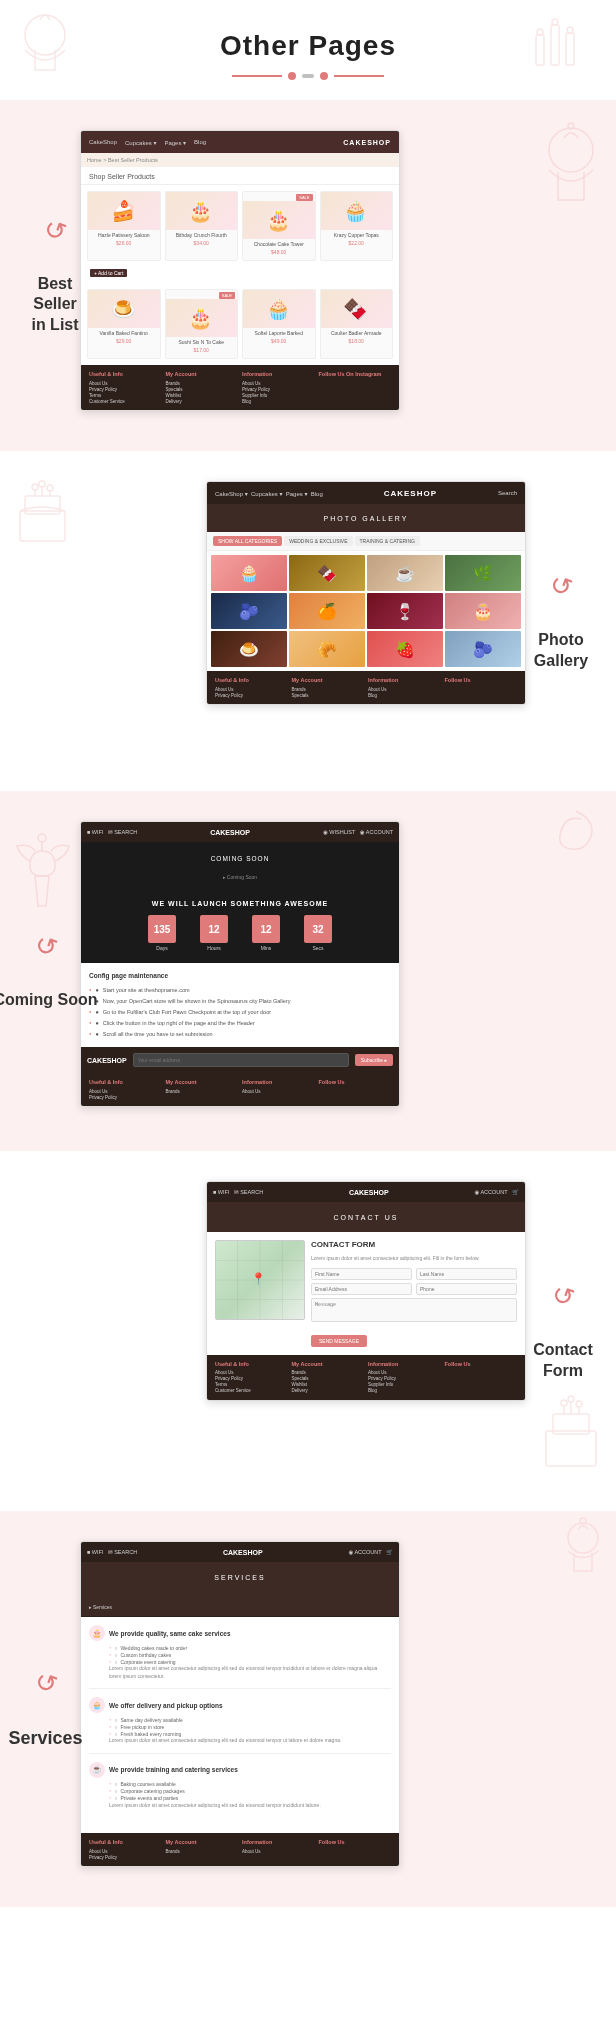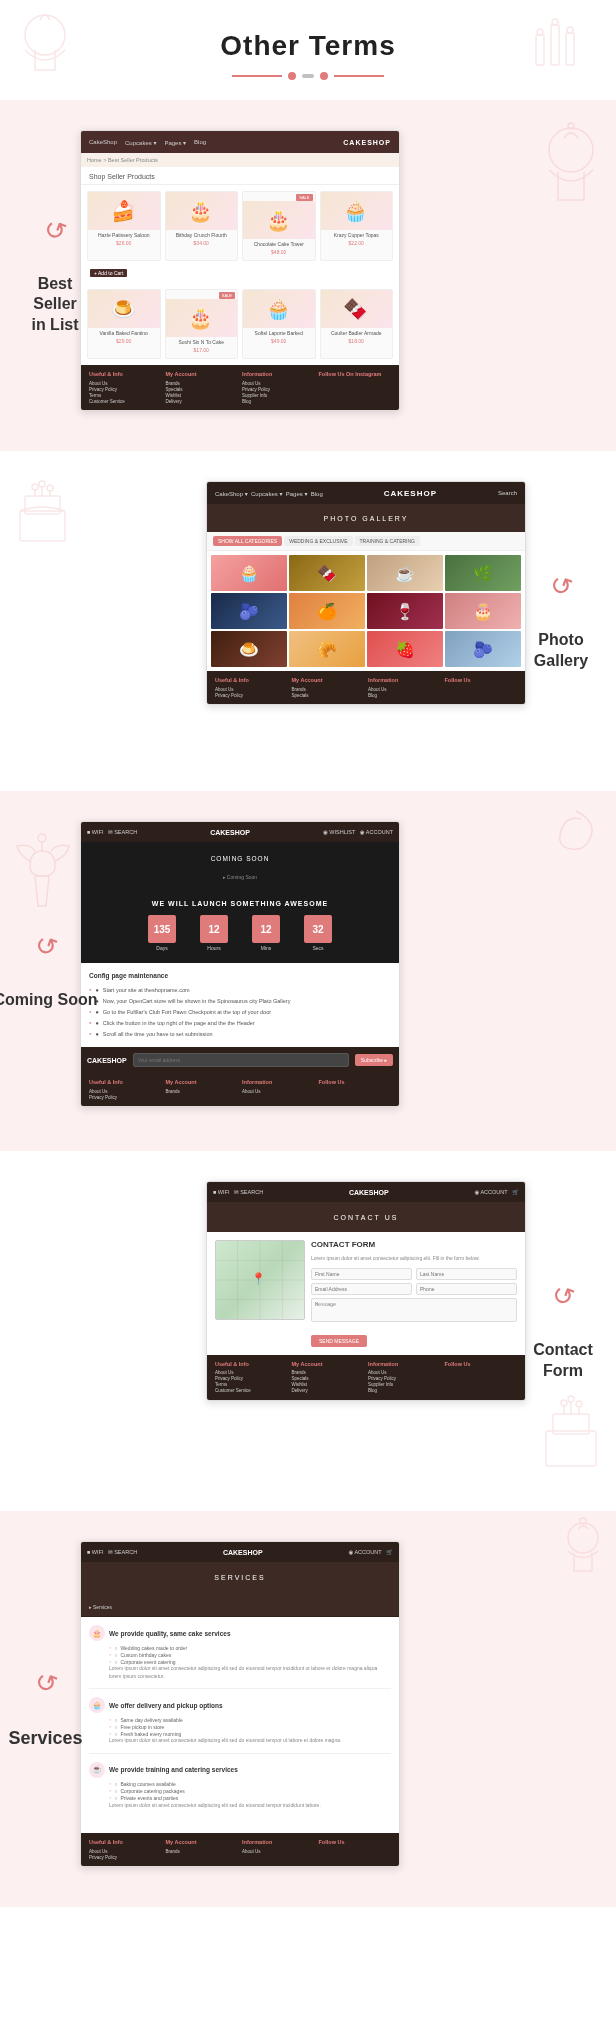--- a/index.html
+++ b/index.html
@@ -487,21 +487,21 @@
 
   <svg class="doodle" style="top:5px;right:25px;width:65px;height:75px;" viewBox="0 0 65 75">
     <rect x="10" y="30" width="8" height="30" fill="none" stroke="#e07b7b" stroke-width="1.5" rx="1"></rect>
     <rect x="25" y="20" width="8" height="40" fill="none" stroke="#e07b7b" stroke-width="1.5" rx="1"></rect>
     <rect x="40" y="28" width="8" height="32" fill="none" stroke="#e07b7b" stroke-width="1.5" rx="1"></rect>
     <circle cx="14" cy="27" r="3" fill="none" stroke="#e07b7b" stroke-width="1.5"></circle>
     <circle cx="29" cy="17" r="3" fill="none" stroke="#e07b7b" stroke-width="1.5"></circle>
     <circle cx="44" cy="25" r="3" fill="none" stroke="#e07b7b" stroke-width="1.5"></circle>
   </svg>
 
-  <h1>Other Terms</h1>
+  <h1>Other Pages</h1>
   <div class="divider-ornament">
     <div class="line"></div>
     <div class="dot"></div>
     <div class="dot" style="background:#c0c0c0;width:12px;height:4px;border-radius:2px;"></div>
     <div class="dot"></div>
     <div class="line"></div>
   </div>
 </div>
 
 <div class="panel-section pink-bg" style="padding:30px 0 40px;min-height:340px;">

